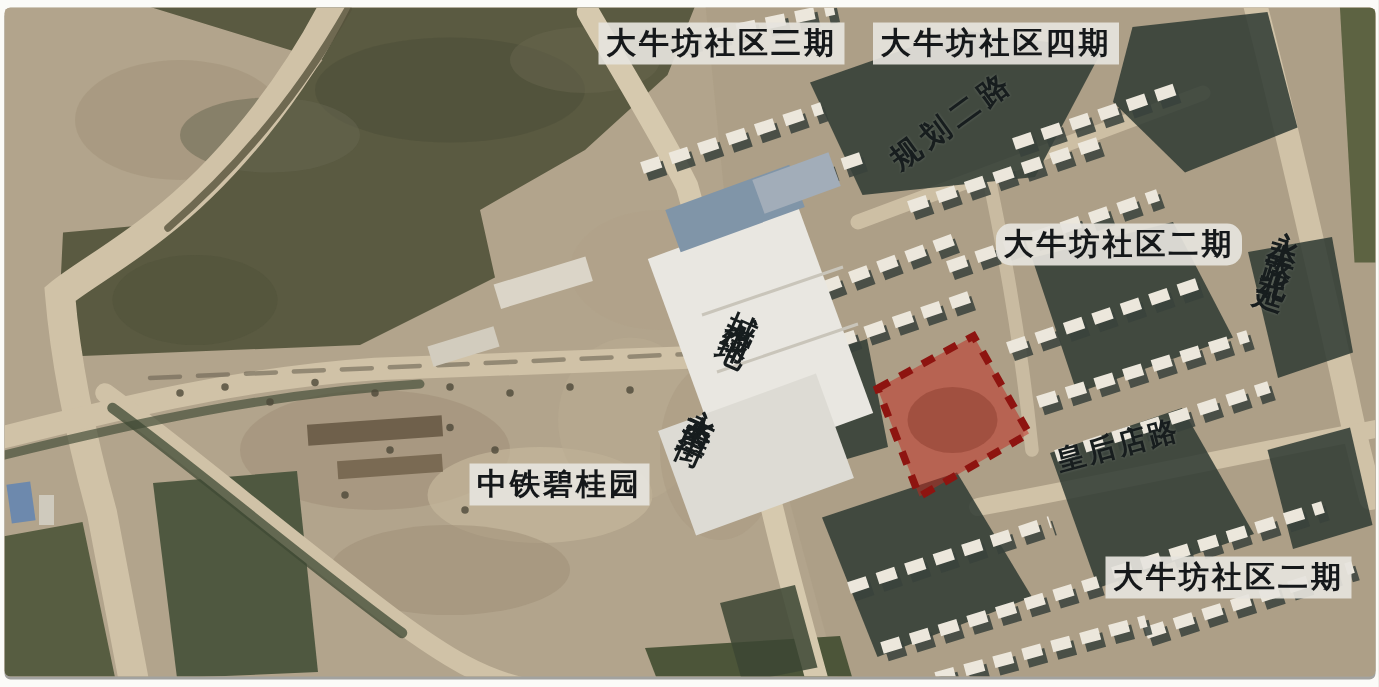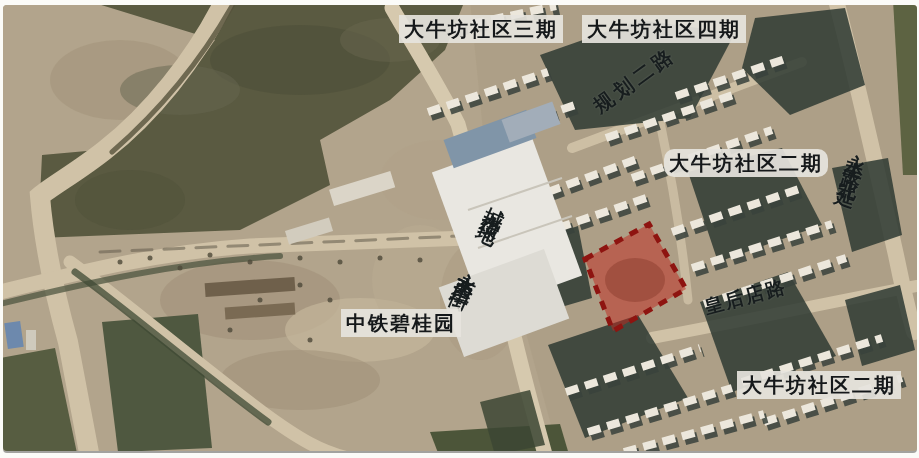--- a/index.html
+++ b/index.html
@@ -18,21 +18,21 @@
   
   .map-label-box{
     position:absolute;z-index:5;white-space:nowrap;
     background:rgba(230,228,221,.92);color:#15181a;
     font-size:20px;font-weight:600;letter-spacing:2px;
     padding:2px 5px;line-height:1.2;
   }
   #label-phase3{left:396px;top:10px;}
   #label-phase4{left:579px;top:10px;}
   #label-phase2{left:661px;top:144px;border-radius:10px;}
-  #label-zhongtie{left:310px;top:304px;margin-left:28px;}
+  #label-zhongtie{left:310px;top:304px;}
   #label-phase1{left:734px;top:366px;}
 
   
   .map-label-plain{
     position:absolute;z-index:4;white-space:nowrap;
     color:#171d1e;font-size:20px;font-weight:600;
     text-shadow:0 0 2px rgba(255,255,255,.2);
   }
   .vertical{writing-mode:vertical-rl;text-orientation:upright;}
   #label-planned-road2{left:593px;top:90px;transform:rotate(-36deg);transform-origin:left center;letter-spacing:4px;}

